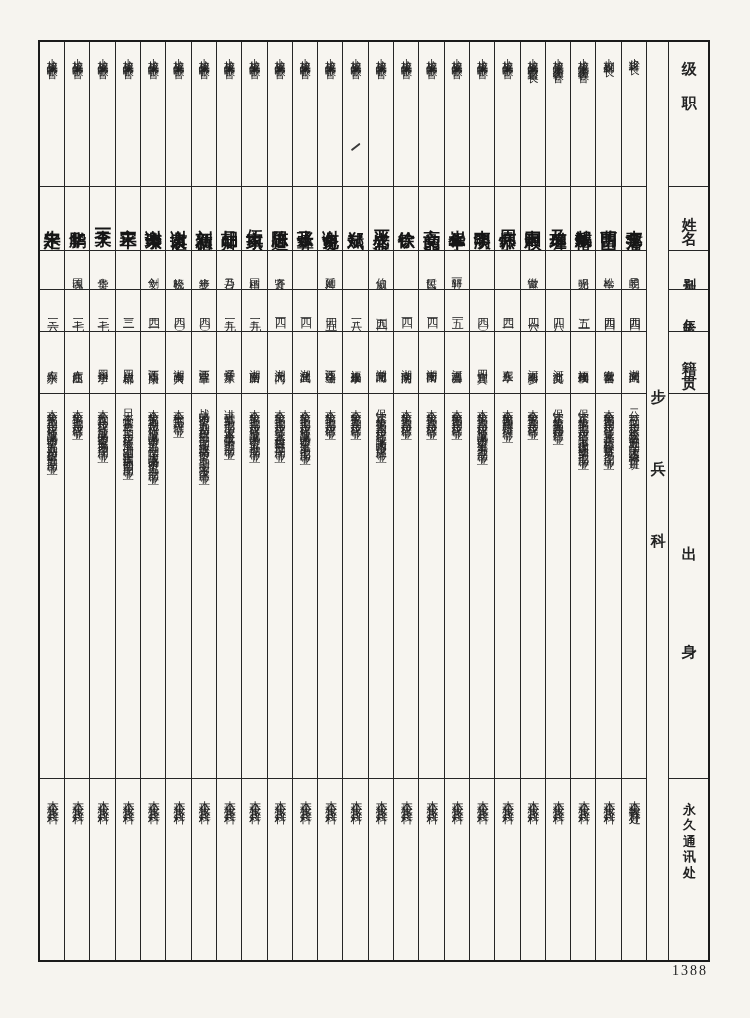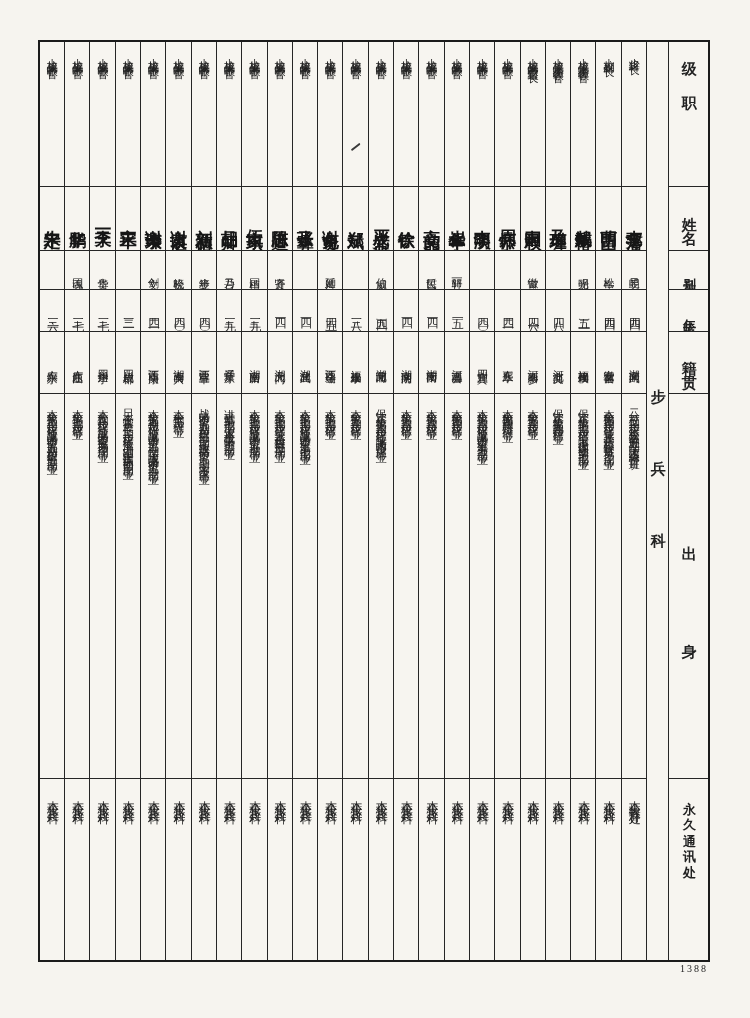--- a/index.html
+++ b/index.html
@@ -60,21 +60,21 @@
   .hcell-origin{align-items:flex-start;padding-top:140px;}
   
   .section-cell{
     flex:1 1 auto;border-bottom:none;
     display:flex;justify-content:center;align-items:flex-start;
     padding-top:335px;box-sizing:border-box;
   }
   .t-section{font-size:15px;letter-spacing:72px;font-weight:bold;}
   .page-num{
     position:absolute;top:963px;right:42px;
-    font-size:10px;letter-spacing:2px;color:#222;
+    font-size:14px;letter-spacing:2px;color:#222;
     font-family:"Liberation Serif","DejaVu Serif",serif;
   }
   .ink-mark{
     position:absolute;left:350px;top:146px;width:11px;height:1.5px;
     background:#3a3a3a;transform:rotate(-38deg);border-radius:1px;
   }
 </style>
 </head>
 <body>
 

